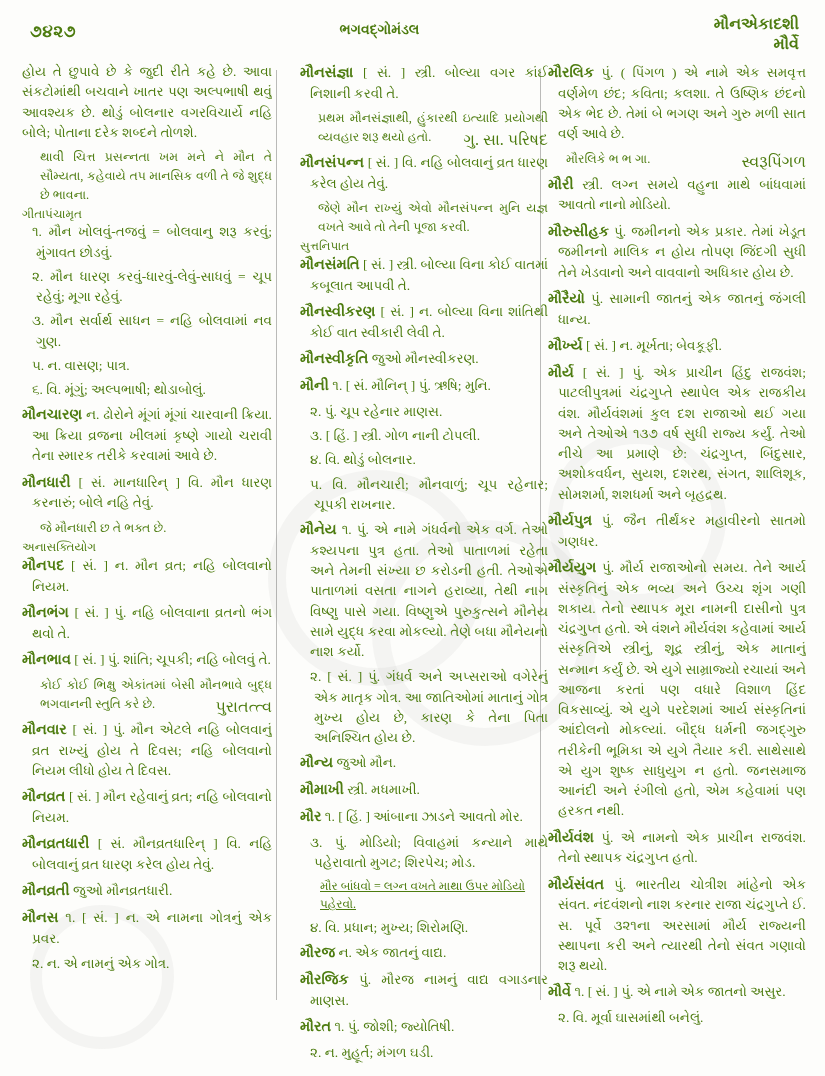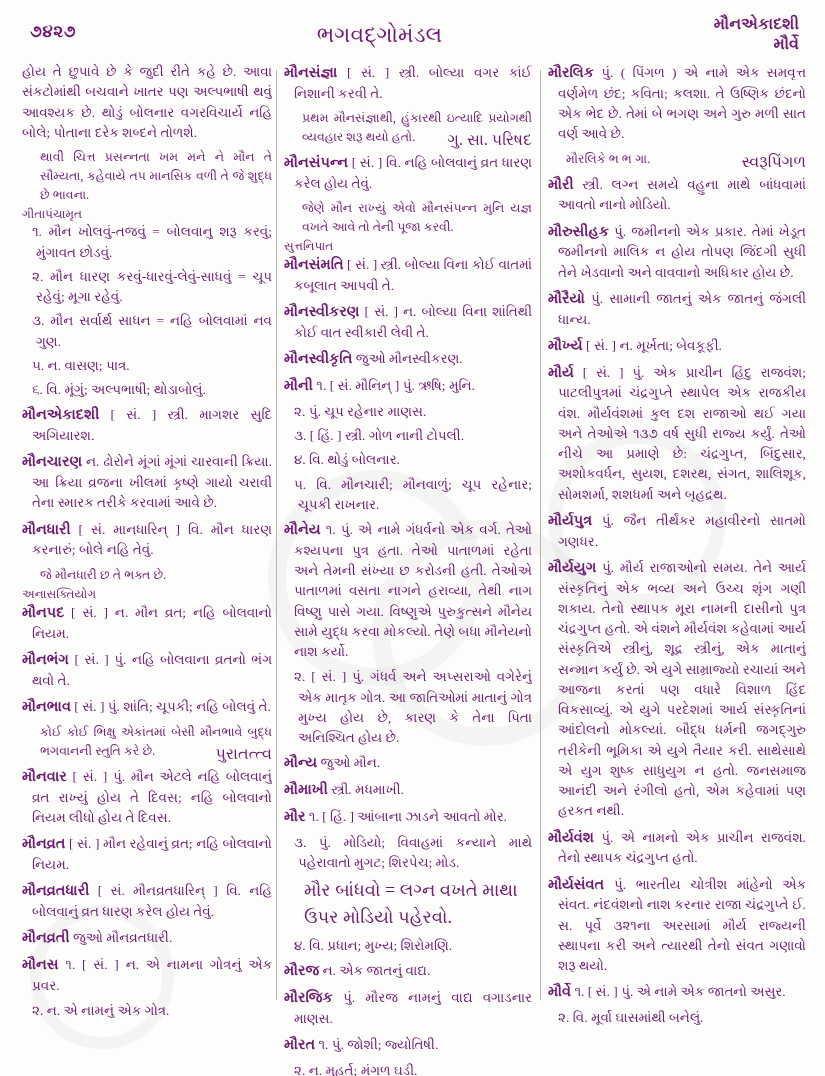--- a/index.html
+++ b/index.html
@@ -8,21 +8,21 @@
     padding: 0;
     background: #ffffff;
   }
   #page {
     position: relative;
     width: 825px;
     height: 1076px;
     background: #fdfdfb;
     overflow: hidden;
     font-family: "Liberation Serif", "DejaVu Serif", serif;
-    color: #701a75;
+    color: #4d7c0f;
     box-sizing: border-box;
   }
   
   .watermark {
     position: absolute;
     border-radius: 50%;
     border: 18px solid rgba(150,150,150,0.085);
     pointer-events: none;
     z-index: 0;
   }
@@ -44,22 +44,22 @@
     left: 30px; top: 22px;
     font-size: 17px;
     font-weight: 700;
     letter-spacing: 0.5px;
   }
   .hdr-title {
     position: absolute;
     left: 0; top: 22px;
     width: 759px;
     text-align: center;
-    font-size: 22px;
-    font-weight: 400;
+    font-size: 14px;
+    font-weight: 700;
   }
   .hdr-running {
     position: absolute;
     right: 26px; top: 14px;
     text-align: right;
     line-height: 1.25;
   }
   .hdr-running .rh1 { font-size: 16px; font-weight: 700; display: block; }
   .hdr-running .rh2 { font-size: 16px; font-weight: 700; display: block; }
 
@@ -72,21 +72,21 @@
     z-index: 2;
   }
   .col {
     position: absolute;
     top: 0;
     height: 1014px;
     box-sizing: border-box;
     overflow: hidden;
   }
   .col-1 { left: 22px;  width: 250px; }
-  .col-2 { left: 284px; width: 248px; }
+  .col-2 { left: 300px; width: 248px; }
   .col-3 { left: 548px; width: 258px; }
 
   .col-rule {
     position: absolute;
     top: 70px;
     width: 1px;
     height: 930px;
     background: rgba(60,60,60,0.35);
     z-index: 1;
   }
@@ -136,22 +136,23 @@
     font-family: Liberation Serif, serif;
   }
   .cite-inline {
     float: right;
     font-size: 16px;
   }
   .clear { clear: both; }
   .subentry {
     margin: 0 0 5px 0;
     padding-left: 20px;
-    font-size: 18px;
+    font-size: 12px;
     line-height: 1.5;
+    text-decoration: underline;
   }
 </style>
 </head>
 <body>
 
 <div id="page">
 
   <div class="watermark wm-a"></div>
   <div class="watermark wm-b"></div>
   <div class="watermark wm-c"></div>
@@ -177,25 +178,20 @@
 
       <p class="quote">થાવી ચિત્ત પ્રસન્નતા ખમ મને ને મૌન તે સૌમ્યતા, કહેવાયે તપ માનસિક વળી તે જે શુદ્ધ છે ભાવના.</p>
       <span class="cite">ગીતાપંચામૃત</span>
 
       <p class="sense">૧. મૌન ખોલવું-તજવું = બોલવાનુ શરૂ કરવું; મુંગાવત છોડવું.</p>
       <p class="sense">૨. મૌન ધારણ કરવું-ધારવું-લેવું-સાધવું = ચૂપ રહેવું; મૂગા રહેવું.</p>
       <p class="sense">૩. મૌન સર્વાર્થ સાધન = નહિ બોલવામાં નવ ગુણ.</p>
       <p class="sense">૫. ન. વાસણ; પાત્ર.</p>
       <p class="sense">૬. વિ. મૂંગું; અલ્પભાષી; થોડાબોલું.</p>
 
-      <p class="entry hang">
-        <span class="hw">મૌનએકાદશી</span>
-        <span>[ સં. ]</span>
-        <span>સ્ત્રી. માગશર સુદિ અગિયારશ.</span>
-      </p>
 
       <p class="entry hang">
         <span class="hw">મૌનચારણ</span>
         <span>ન. ઢોરોને મૂંગાં મૂંગાં ચારવાની ક્રિયા. આ ક્રિયા વ્રજના ખીલમાં કૃષ્ણે ગાયો ચરાવી તેના સ્મારક તરીકે કરવામાં આવે છે.</span>
       </p>
 
       <p class="entry hang">
         <span class="hw">મૌનધારી</span>
         <span>[ સં. માનધારિન્ ]</span>
         <span>વિ. મૌન ધારણ કરનારું; બોલે નહિ તેવું.</span>

